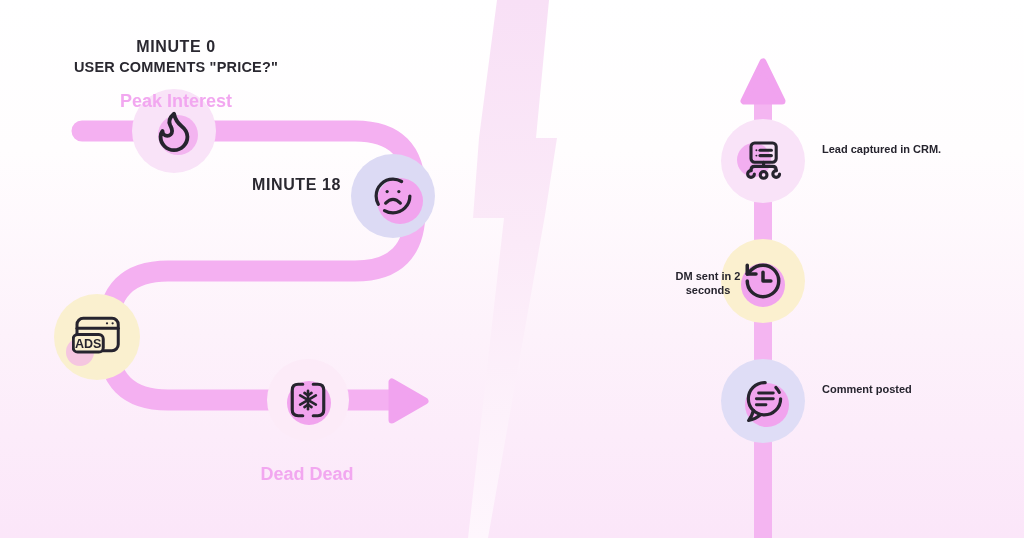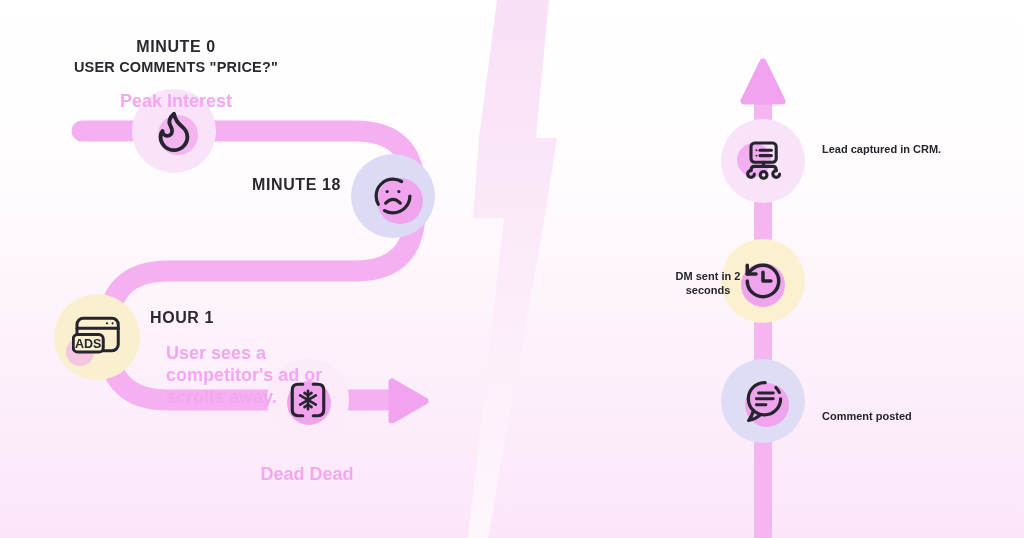--- a/index.html
+++ b/index.html
@@ -144,34 +144,30 @@
   <div class="tblock al-c" style="left:46px;top:38px;width:260px;">
     <p class="time-label">MINUTE 0</p>
     <p class="dark-title">USER COMMENTS "PRICE?"</p>
     <p class="pink-title">Peak Interest</p>
   </div>
 
   <div class="tblock al-r" style="right:683px;top:176px;width:190px;">
     <p class="time-label">MINUTE 18</p>
   </div>
 
-  <div class="tblock al-l" style="left:150px;top:309px;width:235px;">
-    <p class="time-label">HOUR 1</p>
-    <p class="pink-title">User sees a competitor's ad or scrolls away.</p>
-  </div>
 
   <div class="tblock al-c" style="left:187px;top:448px;width:240px;">
     <p class="pink-title">Dead Dead</p>
   </div>
 
   <div class="tblock al-l" style="left:822px;top:142px;width:130px;">
     <p class="side-label">Lead captured in CRM.</p>
   </div>
 
   <div class="tblock al-c" style="left:608px;top:269px;width:110px;margin-left:45px;">
     <p class="side-label">DM sent in 2 seconds</p>
   </div>
 
-  <div class="tblock al-l" style="left:822px;top:382px;width:110px;margin-top:27px;">
+  <div class="tblock al-l" style="left:822px;top:382px;width:110px;">
     <p class="side-label">Comment posted</p>
   </div>
 
 </div>
 
 </body></html>

